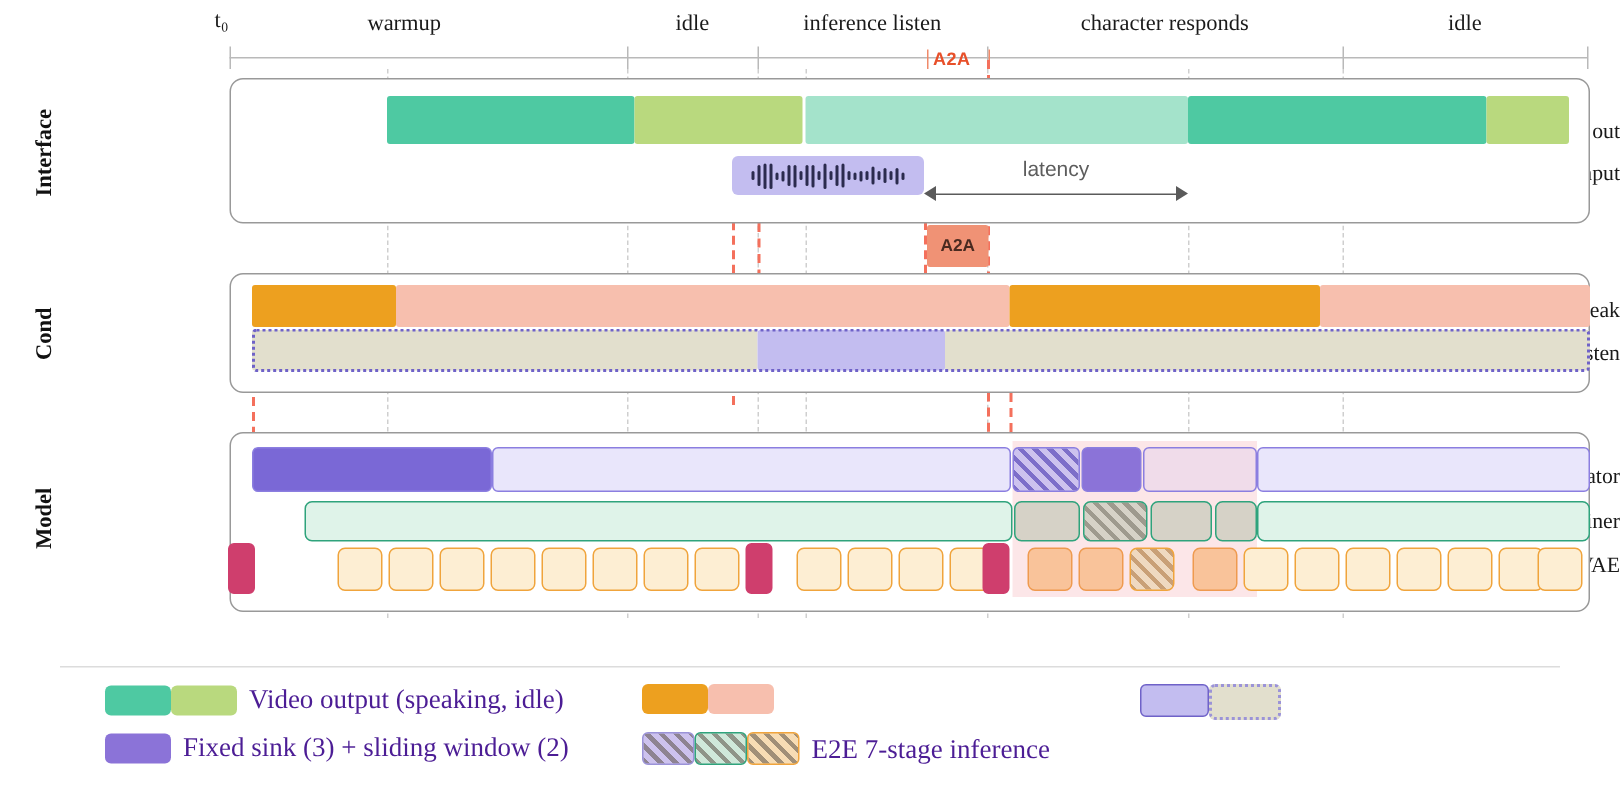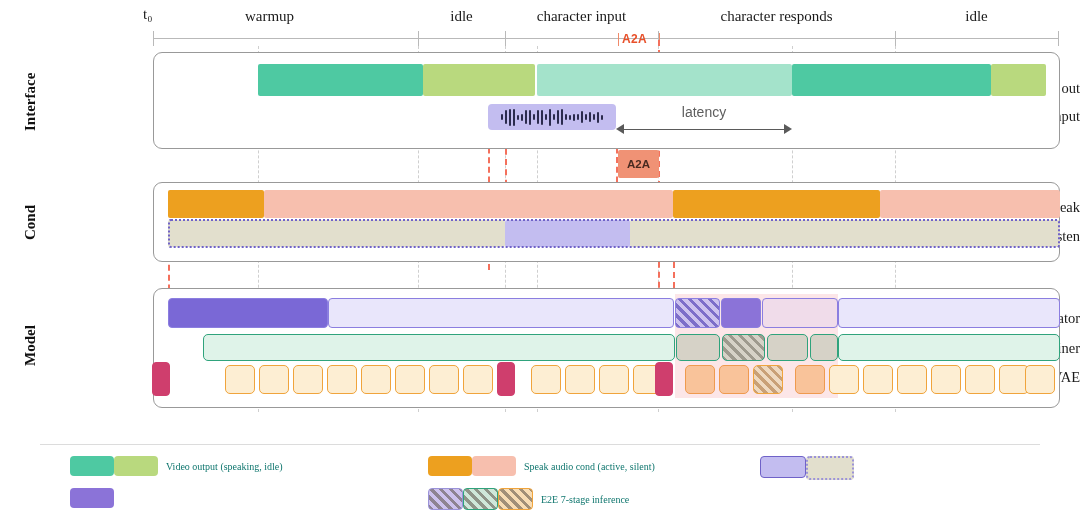--- a/index.html
+++ b/index.html
@@ -62,40 +62,40 @@
   .hatch-green{background-color:#d6d2c7;
       background-image:repeating-linear-gradient(45deg,#9e9a8e 0 3px,transparent 3px 7px);}
 
   .pinkzone{position:absolute;background:rgba(248,200,205,.45);}
 
   
   .legend-div{position:absolute;left:40px;top:444px;width:1000px;height:1px;background:#dcdcdc;}
   .lg-item{position:absolute;display:flex;align-items:center;}
   .sw{width:44px;height:20px;border-radius:4px;}
   .sw.sm{width:40px;}
-  .lg-text{font-size:10px;color:#0f766e;font-family:"Liberation Serif",serif;white-space:nowrap;}
+  .lg-text{font-size:18px;color:#4c1d95;font-family:"Liberation Serif",serif;white-space:nowrap;}
 </style>
 </head>
 <body>
 
 <div class="root">
 
   <div class="axis-line"></div>
   <div id="axis-ticks">
       <div class="axis-tick" style="left: 153px;"></div>
       <div class="axis-tick" style="left: 418px;"></div>
       <div class="axis-tick" style="left: 505px;"></div>
       <div class="axis-tick" style="left: 658px;"></div>
       <div class="axis-tick" style="left: 895px;"></div>
       <div class="axis-tick" style="left: 1058px;"></div>
     </div>
   <div id="phase-labels">
       <div class="phase-label" style="left: 137px; width: 265px;">warmup</div>
       <div class="phase-label" style="left: 418px; width: 87px;">idle</div>
-      <div class="phase-label" style="left: 505px; width: 153px;">character input</div>
+      <div class="phase-label" style="left: 505px; width: 153px;">inference listen</div>
       <div class="phase-label" style="left: 658px; width: 237px;">character responds</div>
       <div class="phase-label" style="left: 895px; width: 163px;">idle</div>
     </div>
 
   <div class="phase-label" style="left:143px;top:6px;width:30px;text-align:left;font-size:15px;">t₀</div>
 
   <div class="a2a-bracket" style="left:618px;"></div>
   <div class="a2a-bracket" style="left:659px;"></div>
   <div class="a2a-axis" style="left:622px;">A2A</div>
 
@@ -250,32 +250,32 @@
           <div class="sw" style="background: rgb(78, 201, 162);"></div>
           <div class="sw" style="background: rgb(185, 217, 126);"></div>
         </div>
         <span class="lg-text">Video output (speaking, idle)</span>
       </div>
       <div class="lg-item" style="left: 428px; top: 456px;">
         <div style="display: flex; margin-right: 8px;">
           <div class="sw" style="background: rgb(237, 160, 31);"></div>
           <div class="sw" style="background: rgb(247, 191, 174);"></div>
         </div>
-        <span class="lg-text">Speak audio cond (active, silent)</span>
       </div>
       <div class="lg-item" style="left: 760px; top: 456px;">
         <div style="display: flex; margin-right: 8px;">
           <div class="sw" style="background: rgb(195, 189, 240); border: 1.5px solid rgb(111, 98, 200);"></div>
           <div class="sw" style="background: rgb(226, 223, 205); border: 2px dotted rgb(155, 147, 216);"></div>
         </div>
       </div>
       <div class="lg-item" style="left: 70px; top: 488px;">
         <div style="display: flex; margin-right: 8px;">
           <div class="sw" style="background: rgb(139, 115, 216);"></div>
         </div>
+        <span class="lg-text">Fixed sink (3) + sliding window (2)</span>
       </div>
       <div class="lg-item" style="left: 428px; top: 488px;">
         <div style="display: flex; margin-right: 8px;">
           <div class="sw sm" style="background-color: rgb(205, 194, 238); background-image: repeating-linear-gradient(45deg, rgba(90, 80, 70, 0.55) 0px, rgba(90, 80, 70, 0.55) 3px, transparent 3px, transparent 7px); border: 1.5px solid rgb(155, 147, 216); width: 33px;"></div>
           <div class="sw sm" style="background-color: rgb(207, 232, 218); background-image: repeating-linear-gradient(45deg, rgba(90, 80, 70, 0.55) 0px, rgba(90, 80, 70, 0.55) 3px, transparent 3px, transparent 7px); border: 1.5px solid rgb(47, 163, 124); width: 33px;"></div>
           <div class="sw sm" style="background-color: rgb(247, 220, 180); background-image: repeating-linear-gradient(45deg, rgba(90, 80, 70, 0.55) 0px, rgba(90, 80, 70, 0.55) 3px, transparent 3px, transparent 7px); border: 1.5px solid rgb(240, 164, 60); width: 33px;"></div>
         </div>
         <span class="lg-text">E2E 7-stage inference</span>
       </div>
     </div>

